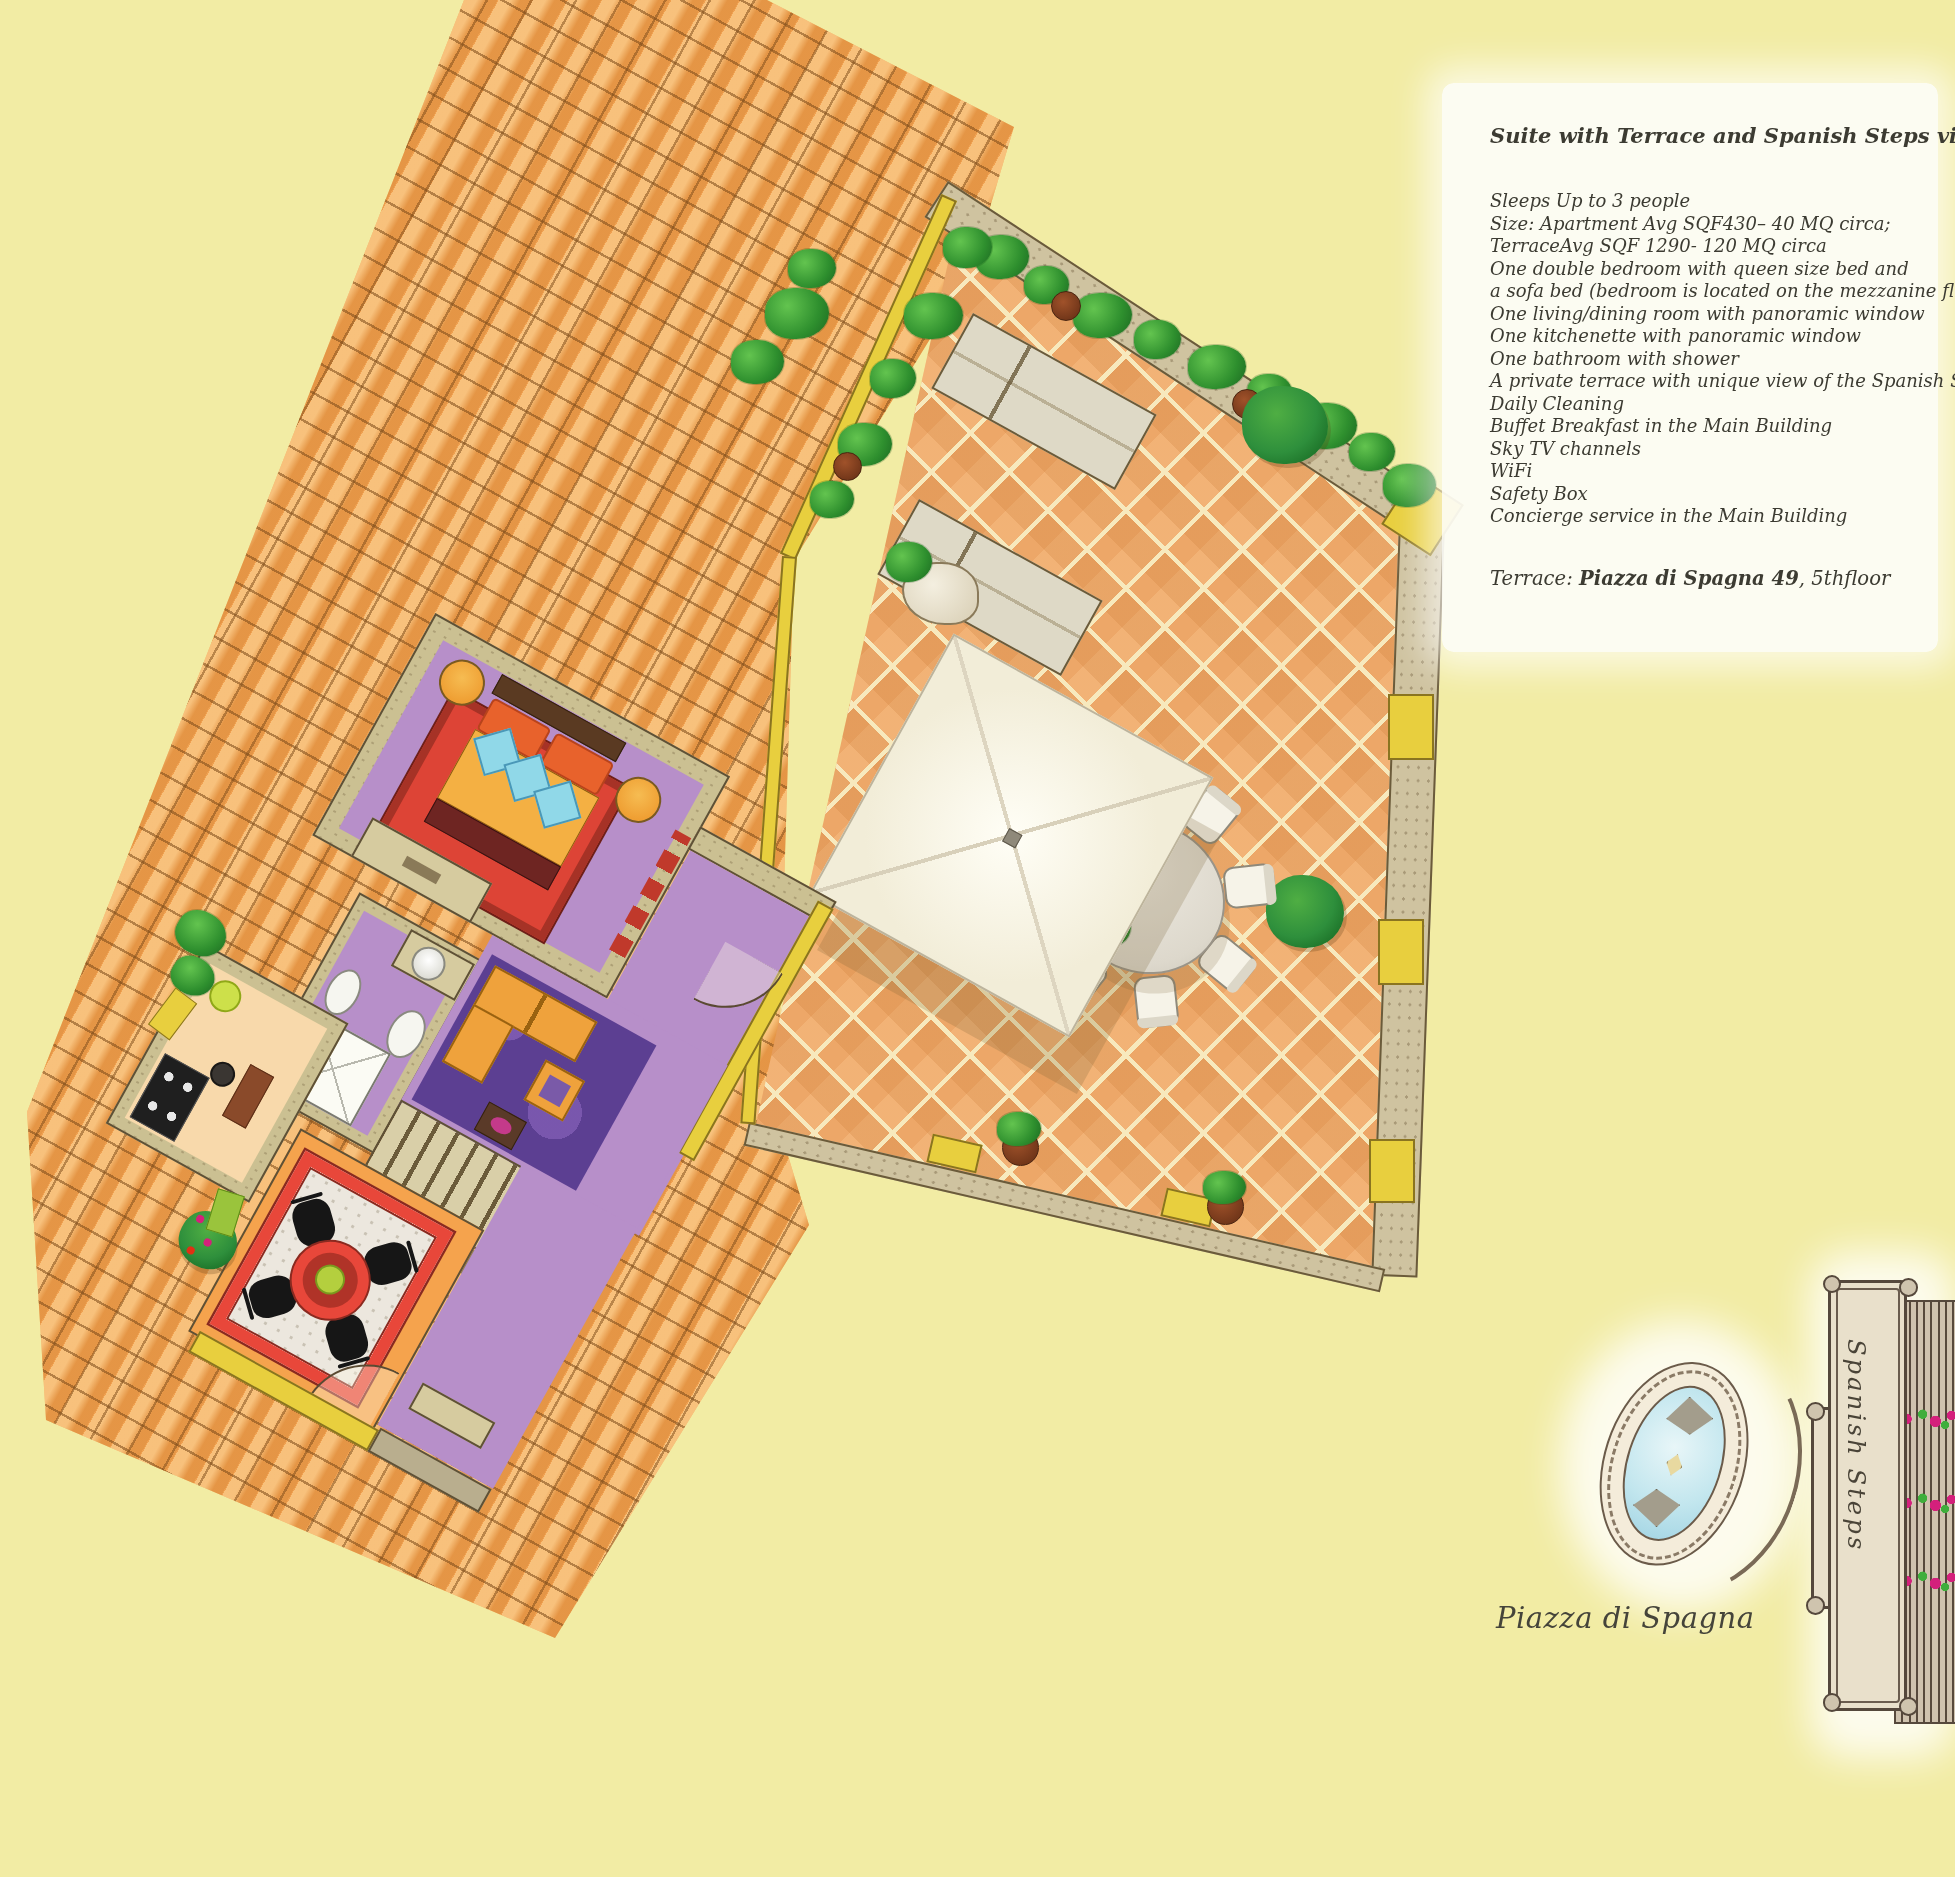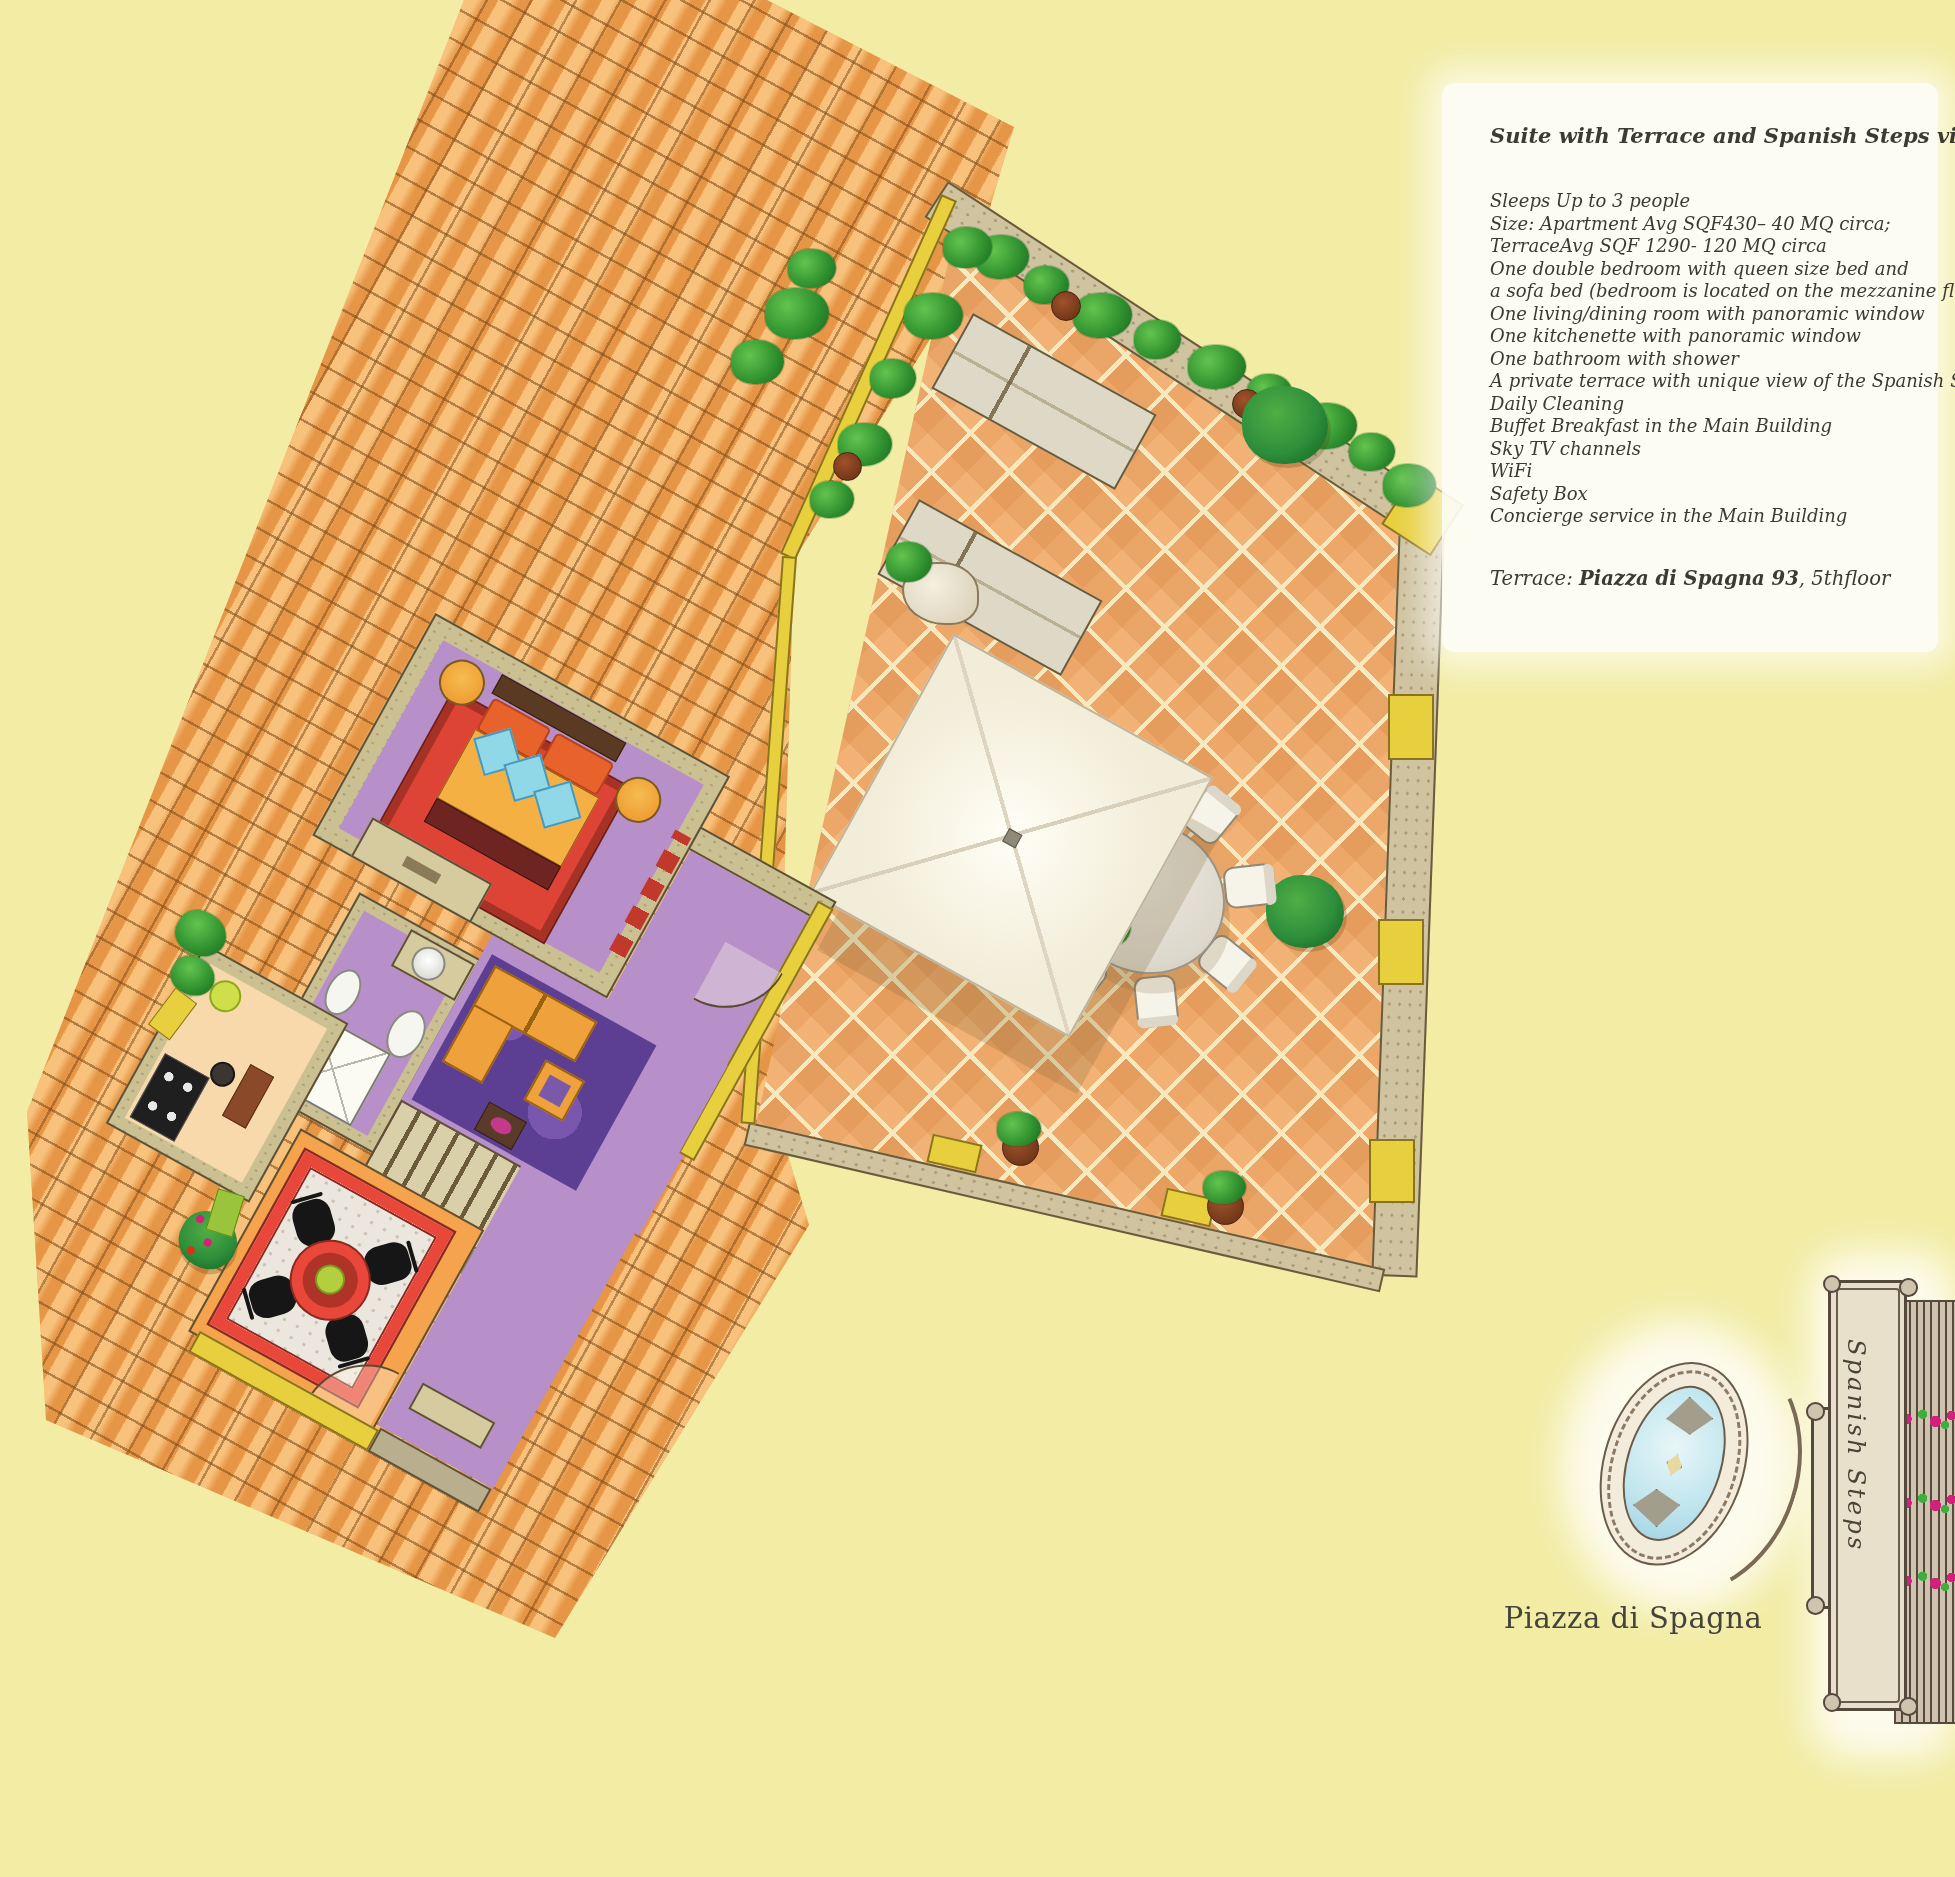--- a/index.html
+++ b/index.html
@@ -84,21 +84,21 @@
   .fountain{position:absolute;left:1591px;top:1349px;width:176px;height:235px;transform:rotate(18deg);}
   .f-outerarc{position:absolute;left:-4.9px;top:-17px;width:205px;height:254px;border:4.4px solid rgba(0,0,0,0);
     border-right-color:#7a6a56;border-radius:50%;}
   .f-ring{position:absolute;left:12.2px;top:12.2px;width:137px;height:205px;border-radius:50%;background:#f4ecda;border:2.4px solid #6b5b4a;}
   .f-studs{position:absolute;left:5.9px;top:5.9px;width:120px;height:189px;border-radius:50%;border:3.4px dashed #8a7a66;}
   .f-blue{position:absolute;left:20.5px;top:22px;width:91px;height:156px;border-radius:50%;background:radial-gradient(circle at 45% 40%, #e8f6f8, #c2e6ee 55%, #9fd2e2);border:2px solid #6b5b4a;}
   .f-bow{position:absolute;width:45px;height:36px;background:#a39d8c;border:1.5px solid #5f5544;
     clip-path:polygon(50% 0,100% 58%,50% 100%,0 58%);}
   .f-center{position:absolute;left:38px;top:68px;width:14.7px;height:20.5px;background:#e8d9a0;border:1.5px solid #8a7a56;
     clip-path:polygon(50% 0,100% 50%,50% 100%,0 50%);}
-  .piazza-label{position:absolute;left:1496px;top:1601px;width:274px;text-align:center;font-size:29px;color:#45443a;letter-spacing:0.5px;}
+  .piazza-label{position:absolute;left:1496px;top:1601px;width:274px;font-size:29px;color:#45443a;letter-spacing:0.5px;font-style:italic;}
   .steps{position:absolute;left:1804px;top:1251px;width:156px;height:518px;}
   .s-panel{position:absolute;left:24.4px;top:29px;width:73px;height:425px;background:#e9e0cb;border:3.4px solid #55483c;border-radius:5.9px;}
   .s-panel::before{content:"";position:absolute;left:4.9px;top:4.9px;right:4.9px;bottom:4.9px;border:2px solid #6a5c4e;border-radius:3.9px;}
   .s-bump{position:absolute;left:7.3px;top:156px;width:29px;height:196px;background:#e9e0cb;border:3.4px solid #55483c;border-radius:4.9px;}
   .s-knob{position:absolute;width:14.7px;height:14.7px;border-radius:50%;background:#cfc4ae;border:2.4px solid #55483c;}
   .s-strip{position:absolute;left:90px;top:49px;width:66px;height:420px;border-top:2.9px solid #55483c;border-bottom:2.9px solid #55483c;
     background:repeating-linear-gradient(90deg, #57493c 0 2px, #cfc2ae 2px 7.3px);}
   .s-label{position:absolute;left:38px;top:88px;writing-mode:vertical-rl;font-size:24.4px;font-style:italic;color:#4a4438;letter-spacing:2.9px;white-space:nowrap;}
   .flowers{position:absolute;width:64px;height:23.5px;
     background-image:radial-gradient(circle at 15% 50%, #d4207c 0 4.9px, rgba(0,0,0,0) 5.4px),
@@ -282,21 +282,21 @@
       <div class="info-line">One bathroom with shower</div>
       <div class="info-line">A private terrace with unique view of the Spanish Steps</div>
       <div class="info-line">Daily Cleaning</div>
       <div class="info-line">Buffet Breakfast in the Main Building</div>
       <div class="info-line">Sky TV channels</div>
       <div class="info-line">WiFi</div>
       <div class="info-line">Safety Box</div>
       <div class="info-line">Concierge service in the Main Building</div>
     </div>
     <div class="info-address">
-      <span>Terrace: </span><b>Piazza di Spagna 93</b><span>, 5thfloor</span>
+      <span>Terrace: </span><b>Piazza di Spagna 49</b><span>, 5thfloor</span>
     </div>
   </div>
 
   <div class="glow" style="left:1559px;top:1320px;width:244px;height:293px;border-radius:50%;"></div>
   <div class="glow" style="left:1809px;top:1251px;width:147px;height:508px;border-radius:39px;"></div>
 
   <div class="fountain">
     <div class="f-outerarc"></div>
     <div class="f-ring">
       <div class="f-studs"></div>

